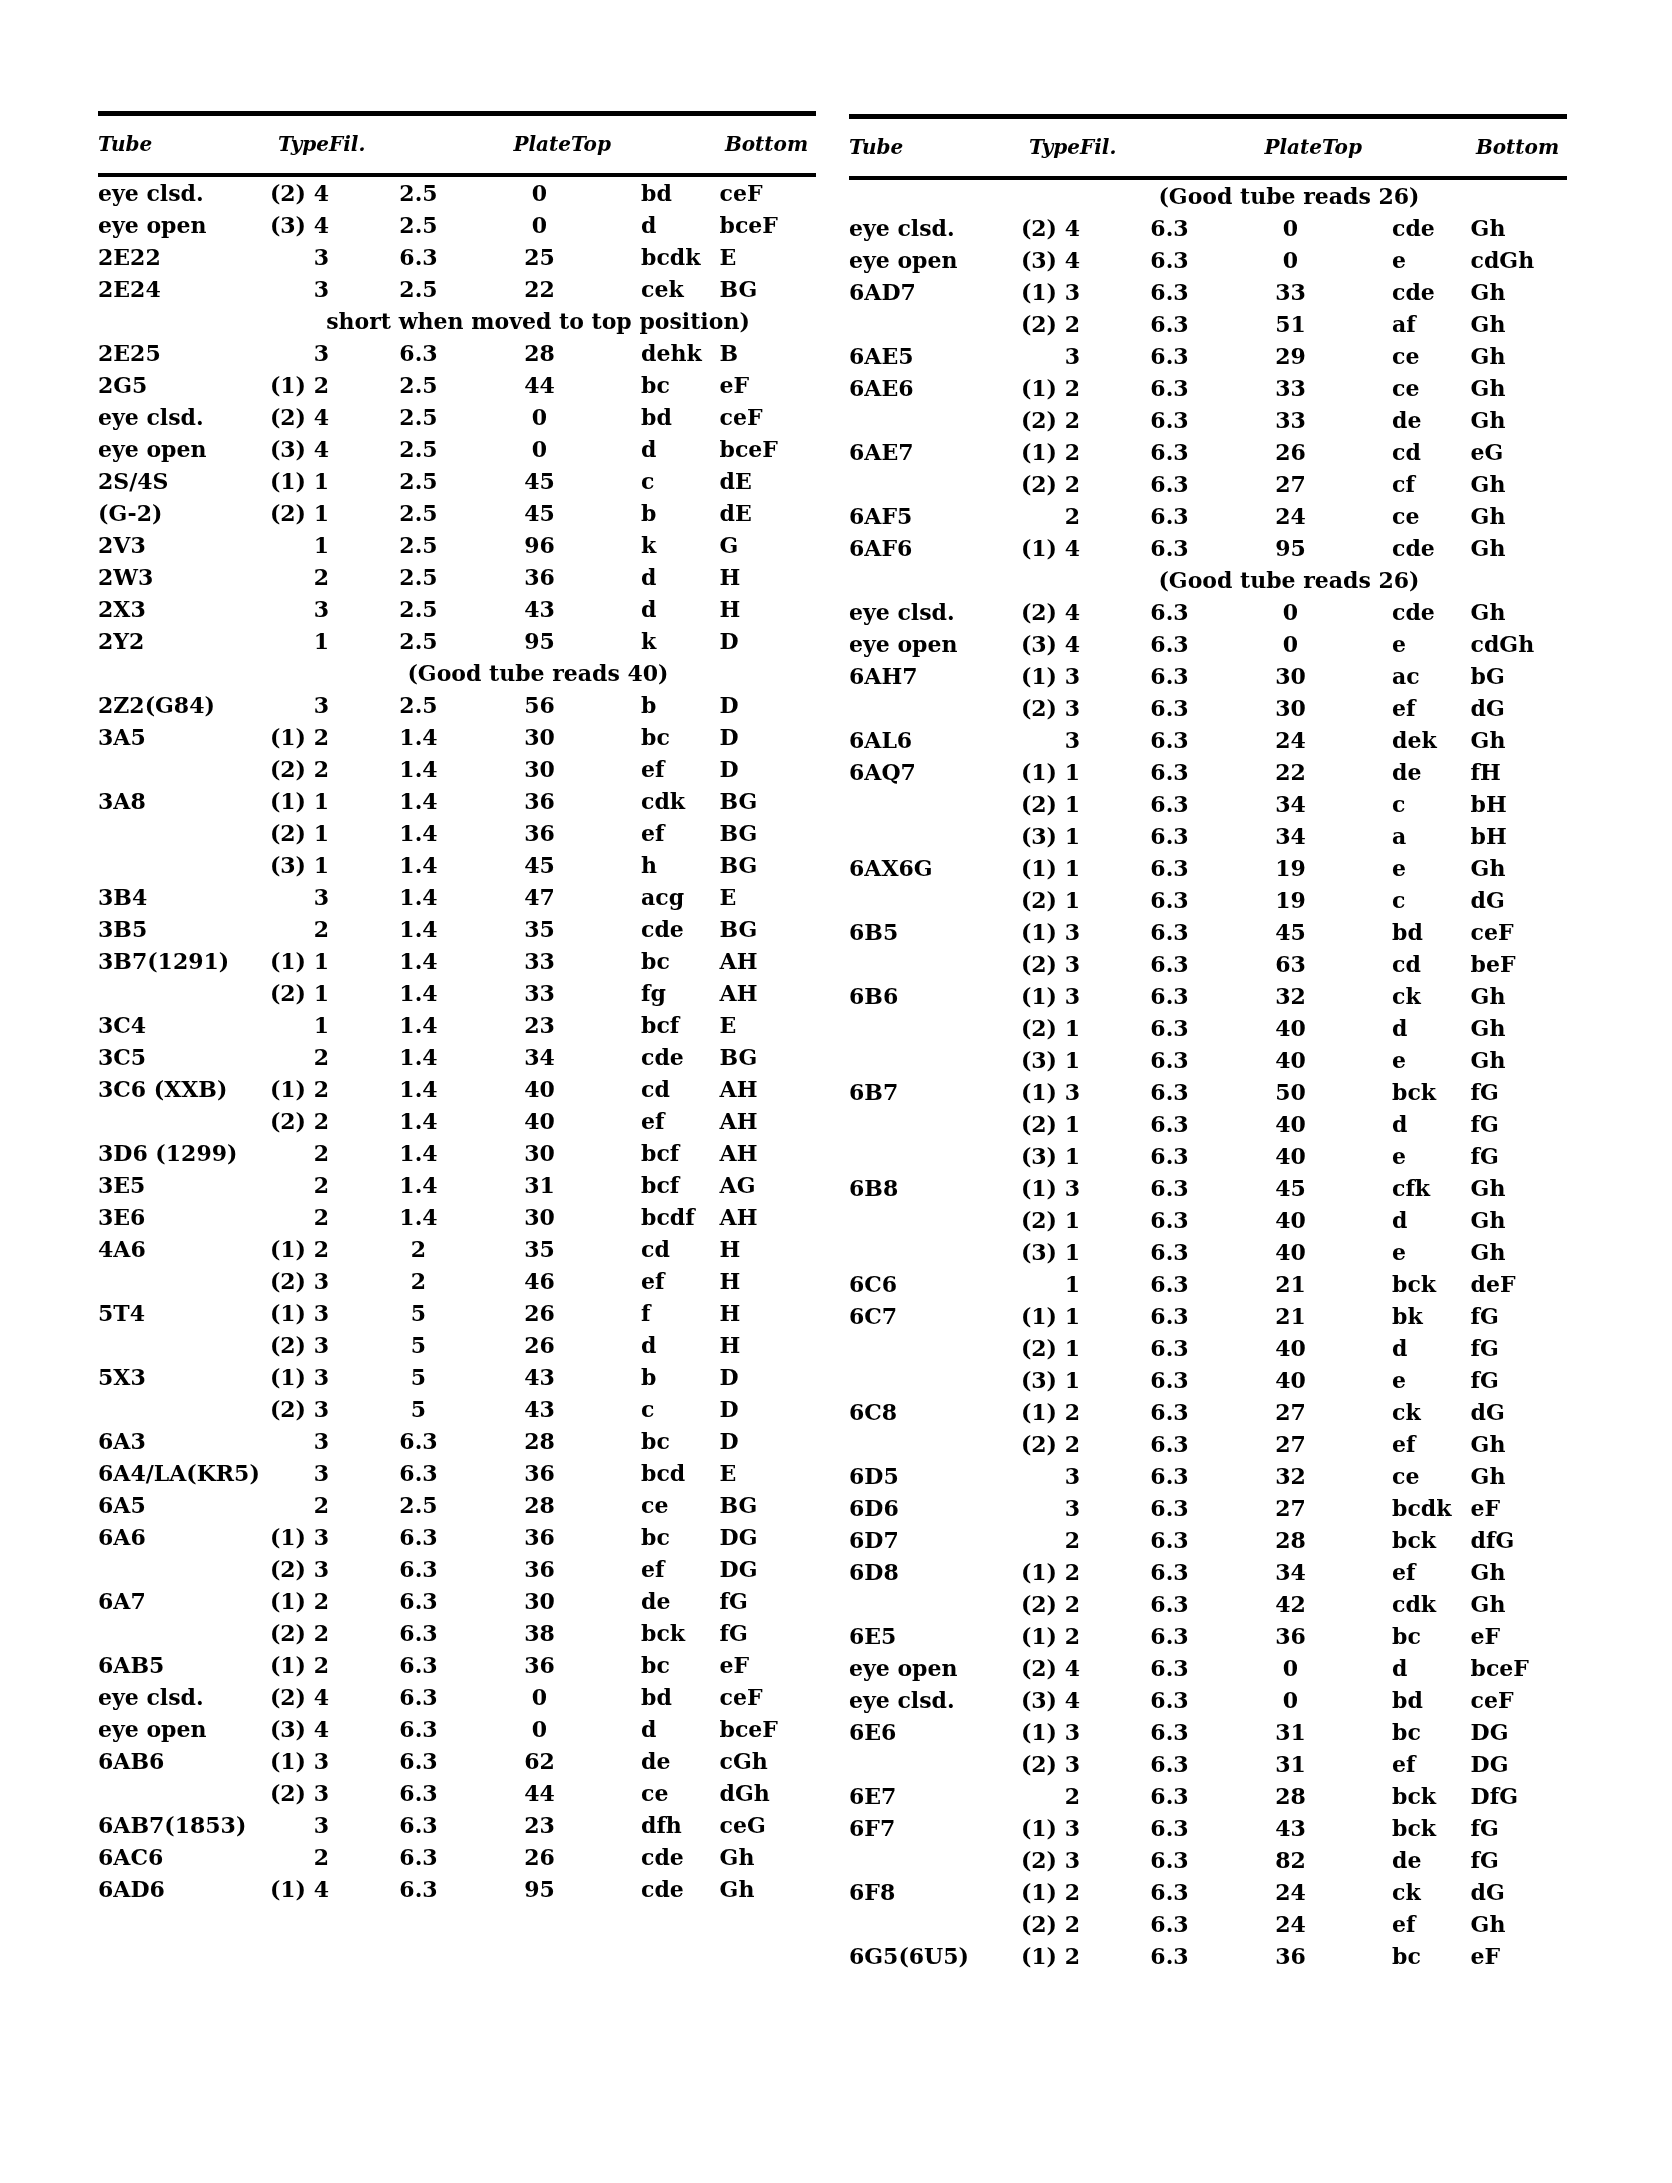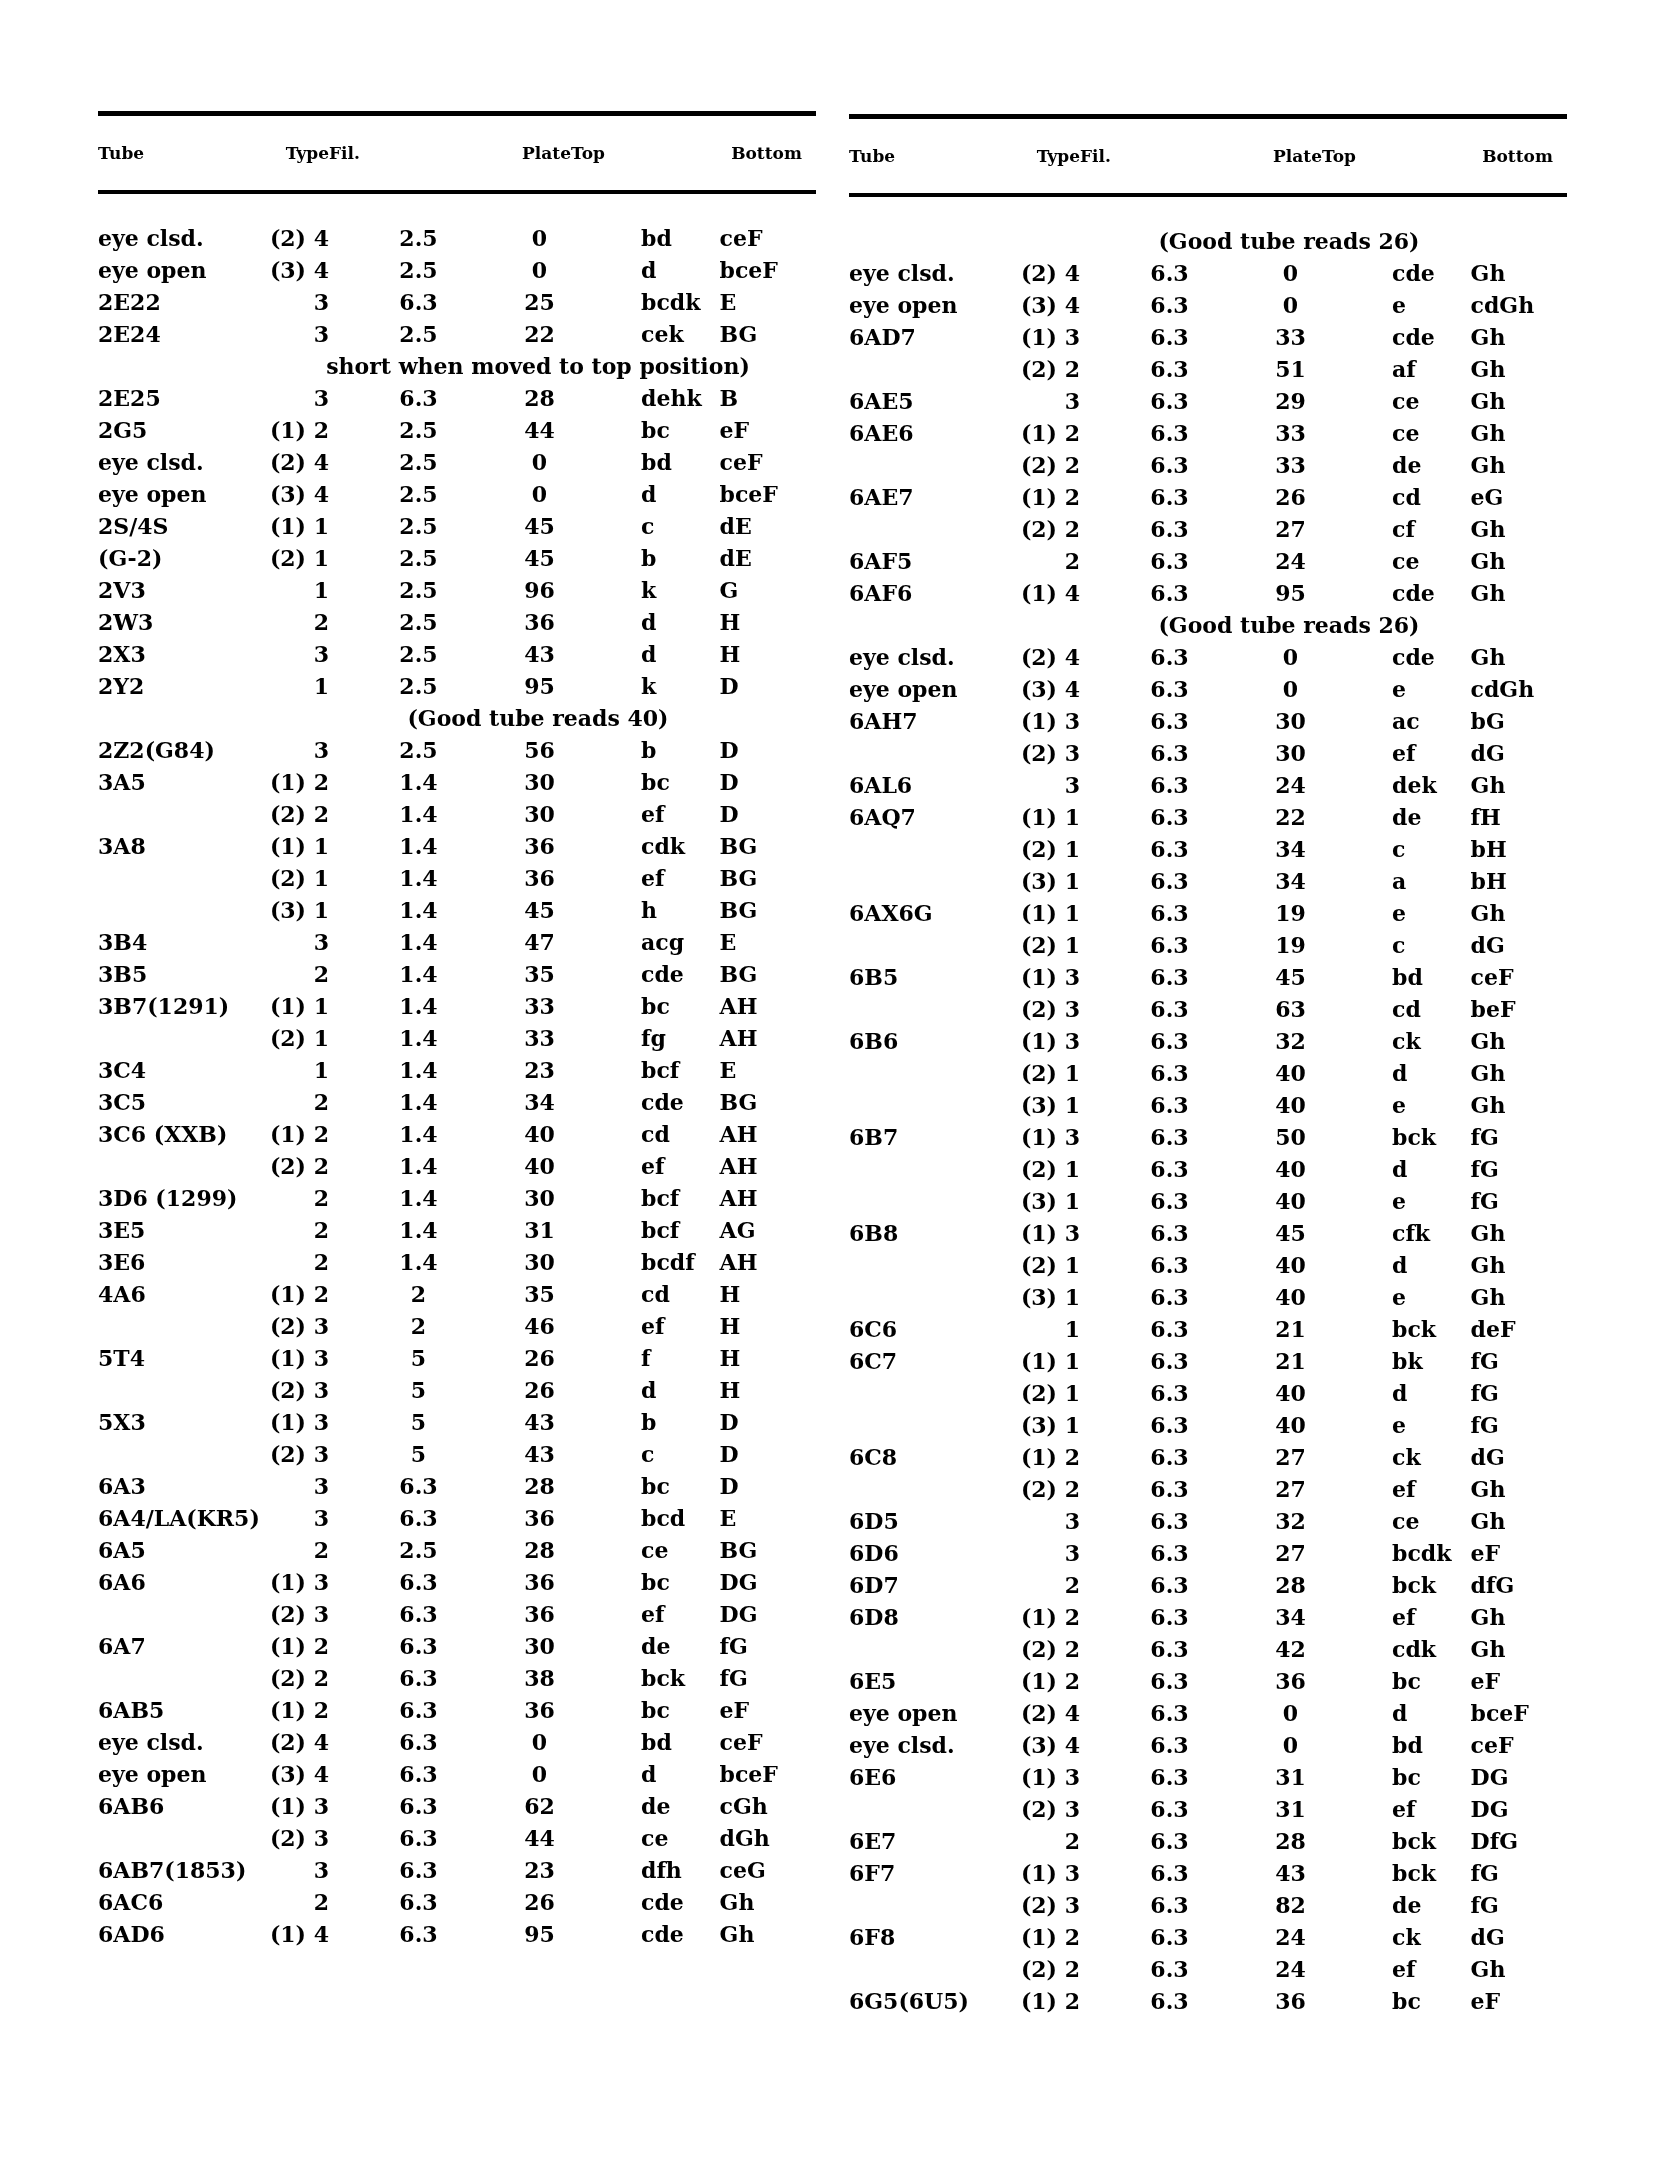--- a/index.html
+++ b/index.html
@@ -4,29 +4,29 @@
 <style>
   html,body{margin:0;padding:0;}
   body{
     width:1673px;height:2183px;background:#ffffff;position:relative;
     font-family:"DejaVu Serif", serif;font-weight:bold;color:#000;
     -webkit-font-smoothing:antialiased;
   }
   .page{position:absolute;inset:0;background:#ffffff;}
   .tube-table{position:absolute;width:718px;}
   .rule{height:4.6px;background:#000;margin:0;}
-  .thead{height:74px;display:grid;grid-template-columns:162px 69px 179px 63px 146px 99px;align-items:center;font-size:17px;}
+  .thead{height:57px;display:grid;grid-template-columns:162px 69px 179px 63px 146px 99px;align-items:center;font-size:20px;font-style:italic;}
   .th{white-space:nowrap;}
   .th.c0{text-align:left;}
   .th.c1{text-align:right;}
   .th.c2{text-align:left;}
   .th.c3{text-align:right;}
   .th.c4{text-align:left;}
   .th.c5{text-align:center;}
-  .tbody{font-size:22px;margin-top:28px;}
+  .tbody{font-size:22px;}
   .row{height:32px;line-height:32px;}
   .data-row{display:grid;grid-template-columns:162px 69px 179px 63px 146px 99px;}
   .td{white-space:nowrap;overflow:visible;}
   .td.c0{text-align:left;}
   .td.c1{text-align:right;}
   .td.c2{text-align:center;}
   .td.c3{text-align:center;}
   .td.c4{text-align:left;padding-left:70px;}
   .td.c5{text-align:left;padding-left:2.6px;}
   .note-row{padding-left:162px;text-align:center;white-space:nowrap;}

